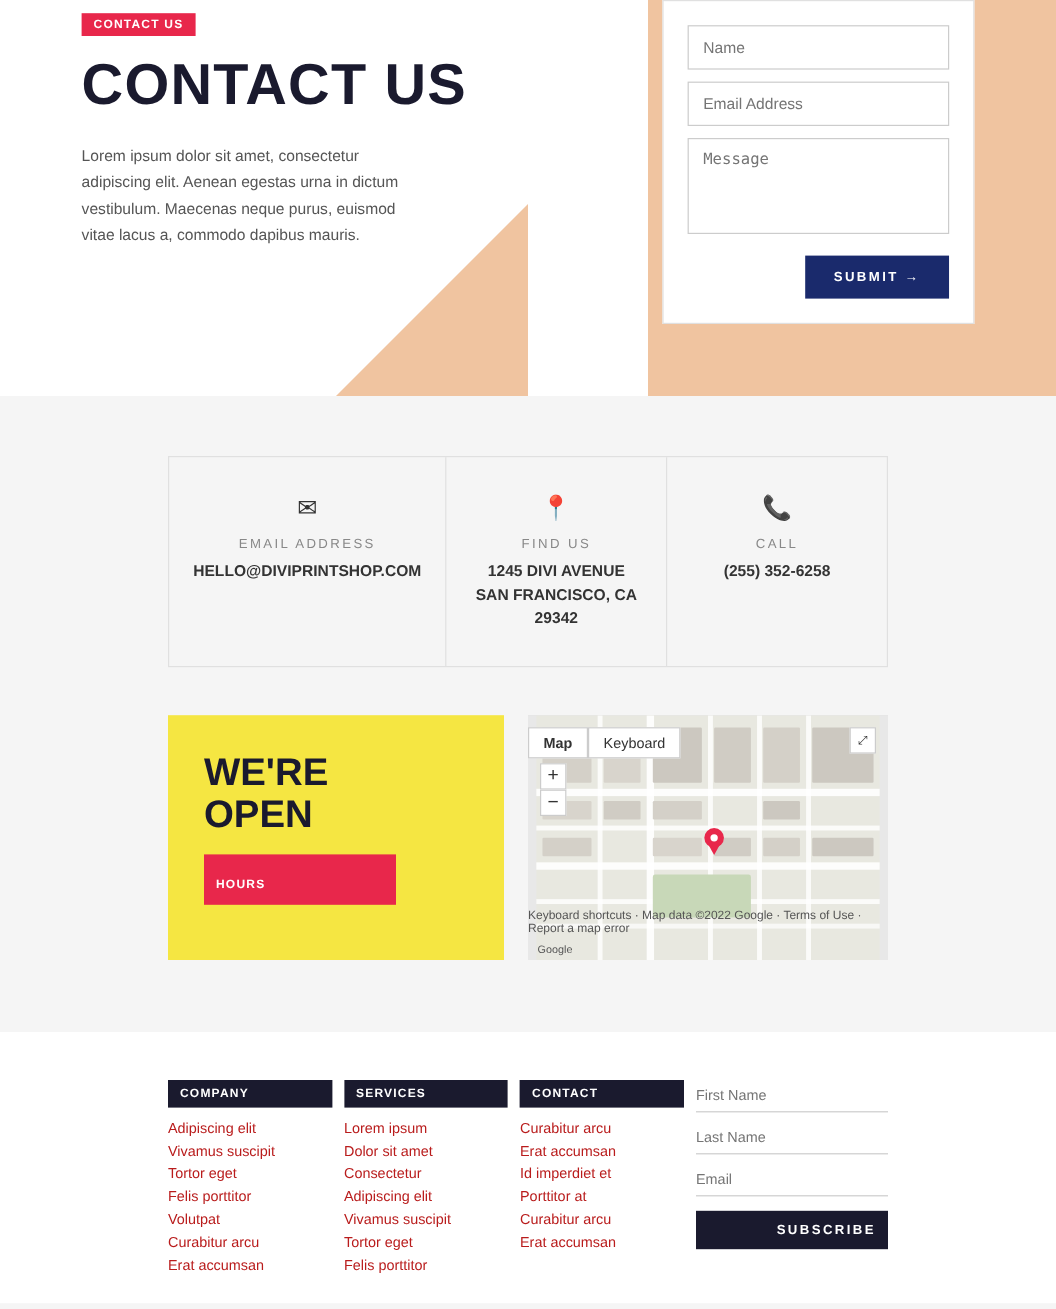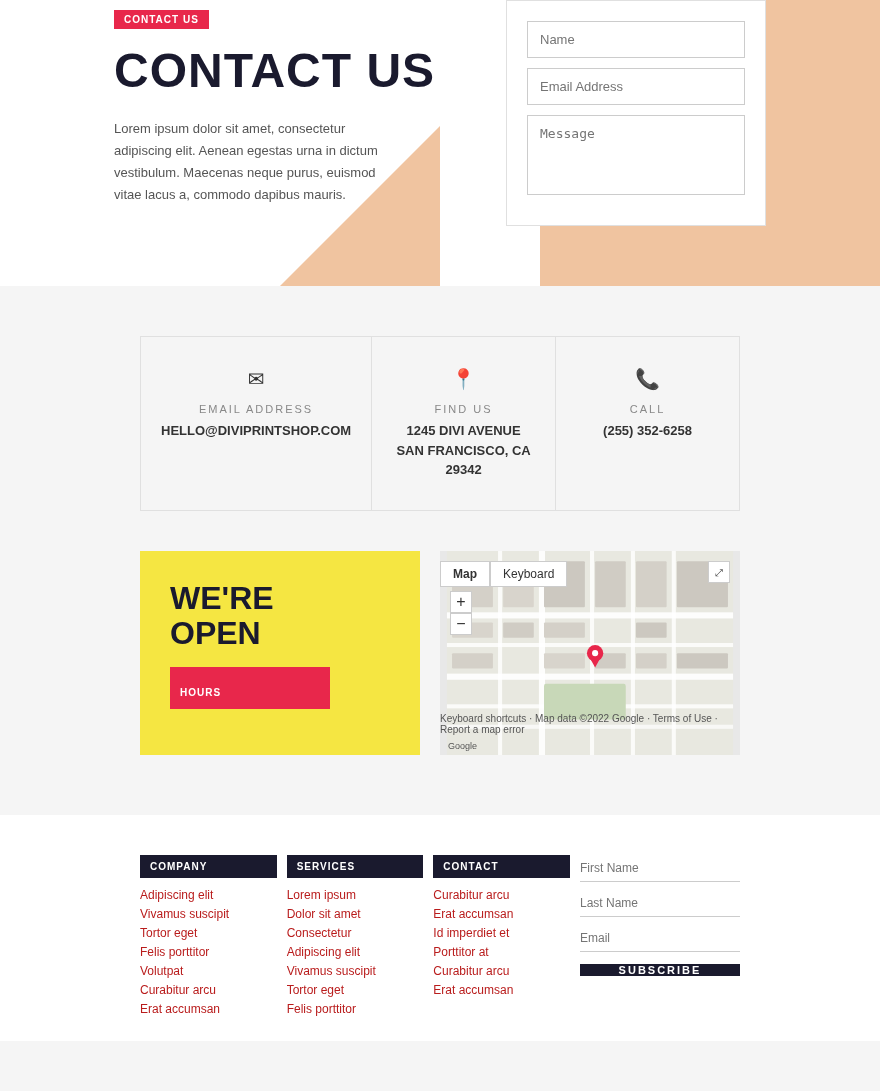--- a/index.html
+++ b/index.html
@@ -20,21 +20,21 @@
       height: 0;
       border-left: 160px solid transparent;
       border-bottom: 160px solid #f0c4a0;
       z-index: 1;
     }
     .hero-inner {
       position: relative;
       z-index: 2;
       max-width: 880px;
       margin: 0 auto;
-      padding: 0 114px;
+      padding: 0 68px;
       display: flex;
       gap: 40px;
       align-items: flex-start;
     }
     .hero-left {
       flex: 1;
       padding-top: 10px;
     }
     .contact-us-badge {
       display: inline-block;
@@ -276,27 +276,29 @@
       font-size: 12px;
       color: #999;
       margin-bottom: 8px;
       outline: none;
       background: transparent;
     }
     .subscribe-btn {
       background: #1a1a2e;
       color: #fff;
       border: none;
+      padding: 10px;
       width: 100%;
       font-size: 11px;
       font-weight: 700;
       letter-spacing: 2px;
       cursor: pointer;
       text-transform: uppercase;
       margin-top: 4px;
+      text-align: right;
     }
 
     
     .page-wrapper {
       background: #f5f5f5;
       min-height: 1091px;
     }
     .section-gap {
       height: 30px;
       background: transparent;
@@ -318,20 +320,23 @@
     <div class="hero-inner">
       <div class="hero-left">
         <div class="contact-us-badge">CONTACT US</div>
         <h1 class="hero-title">CONTACT US</h1>
         <p class="hero-desc">Lorem ipsum dolor sit amet, consectetur adipiscing elit. Aenean egestas urna in dictum vestibulum. Maecenas neque purus, euismod vitae lacus a, commodo dapibus mauris.</p>
       </div>
       <div class="hero-right">
         <input type="text" placeholder="Name" style="">
         <input type="email" placeholder="Email Address" style="">
         <textarea placeholder="Message" style=""></textarea>
+        <div style="overflow: hidden; padding-top: 8px;">
+          <button class="submit-btn">SUBMIT →</button>
+        </div>
       </div>
     </div>
     <div style="height: 60px;"></div>
   </div>
 
   <div class="section-gap"></div>
 
   <div style="max-width: 880px; margin: 0 auto; padding: 20px 140px;">
     <div class="contact-info-grid">
       <div class="contact-info-item">

